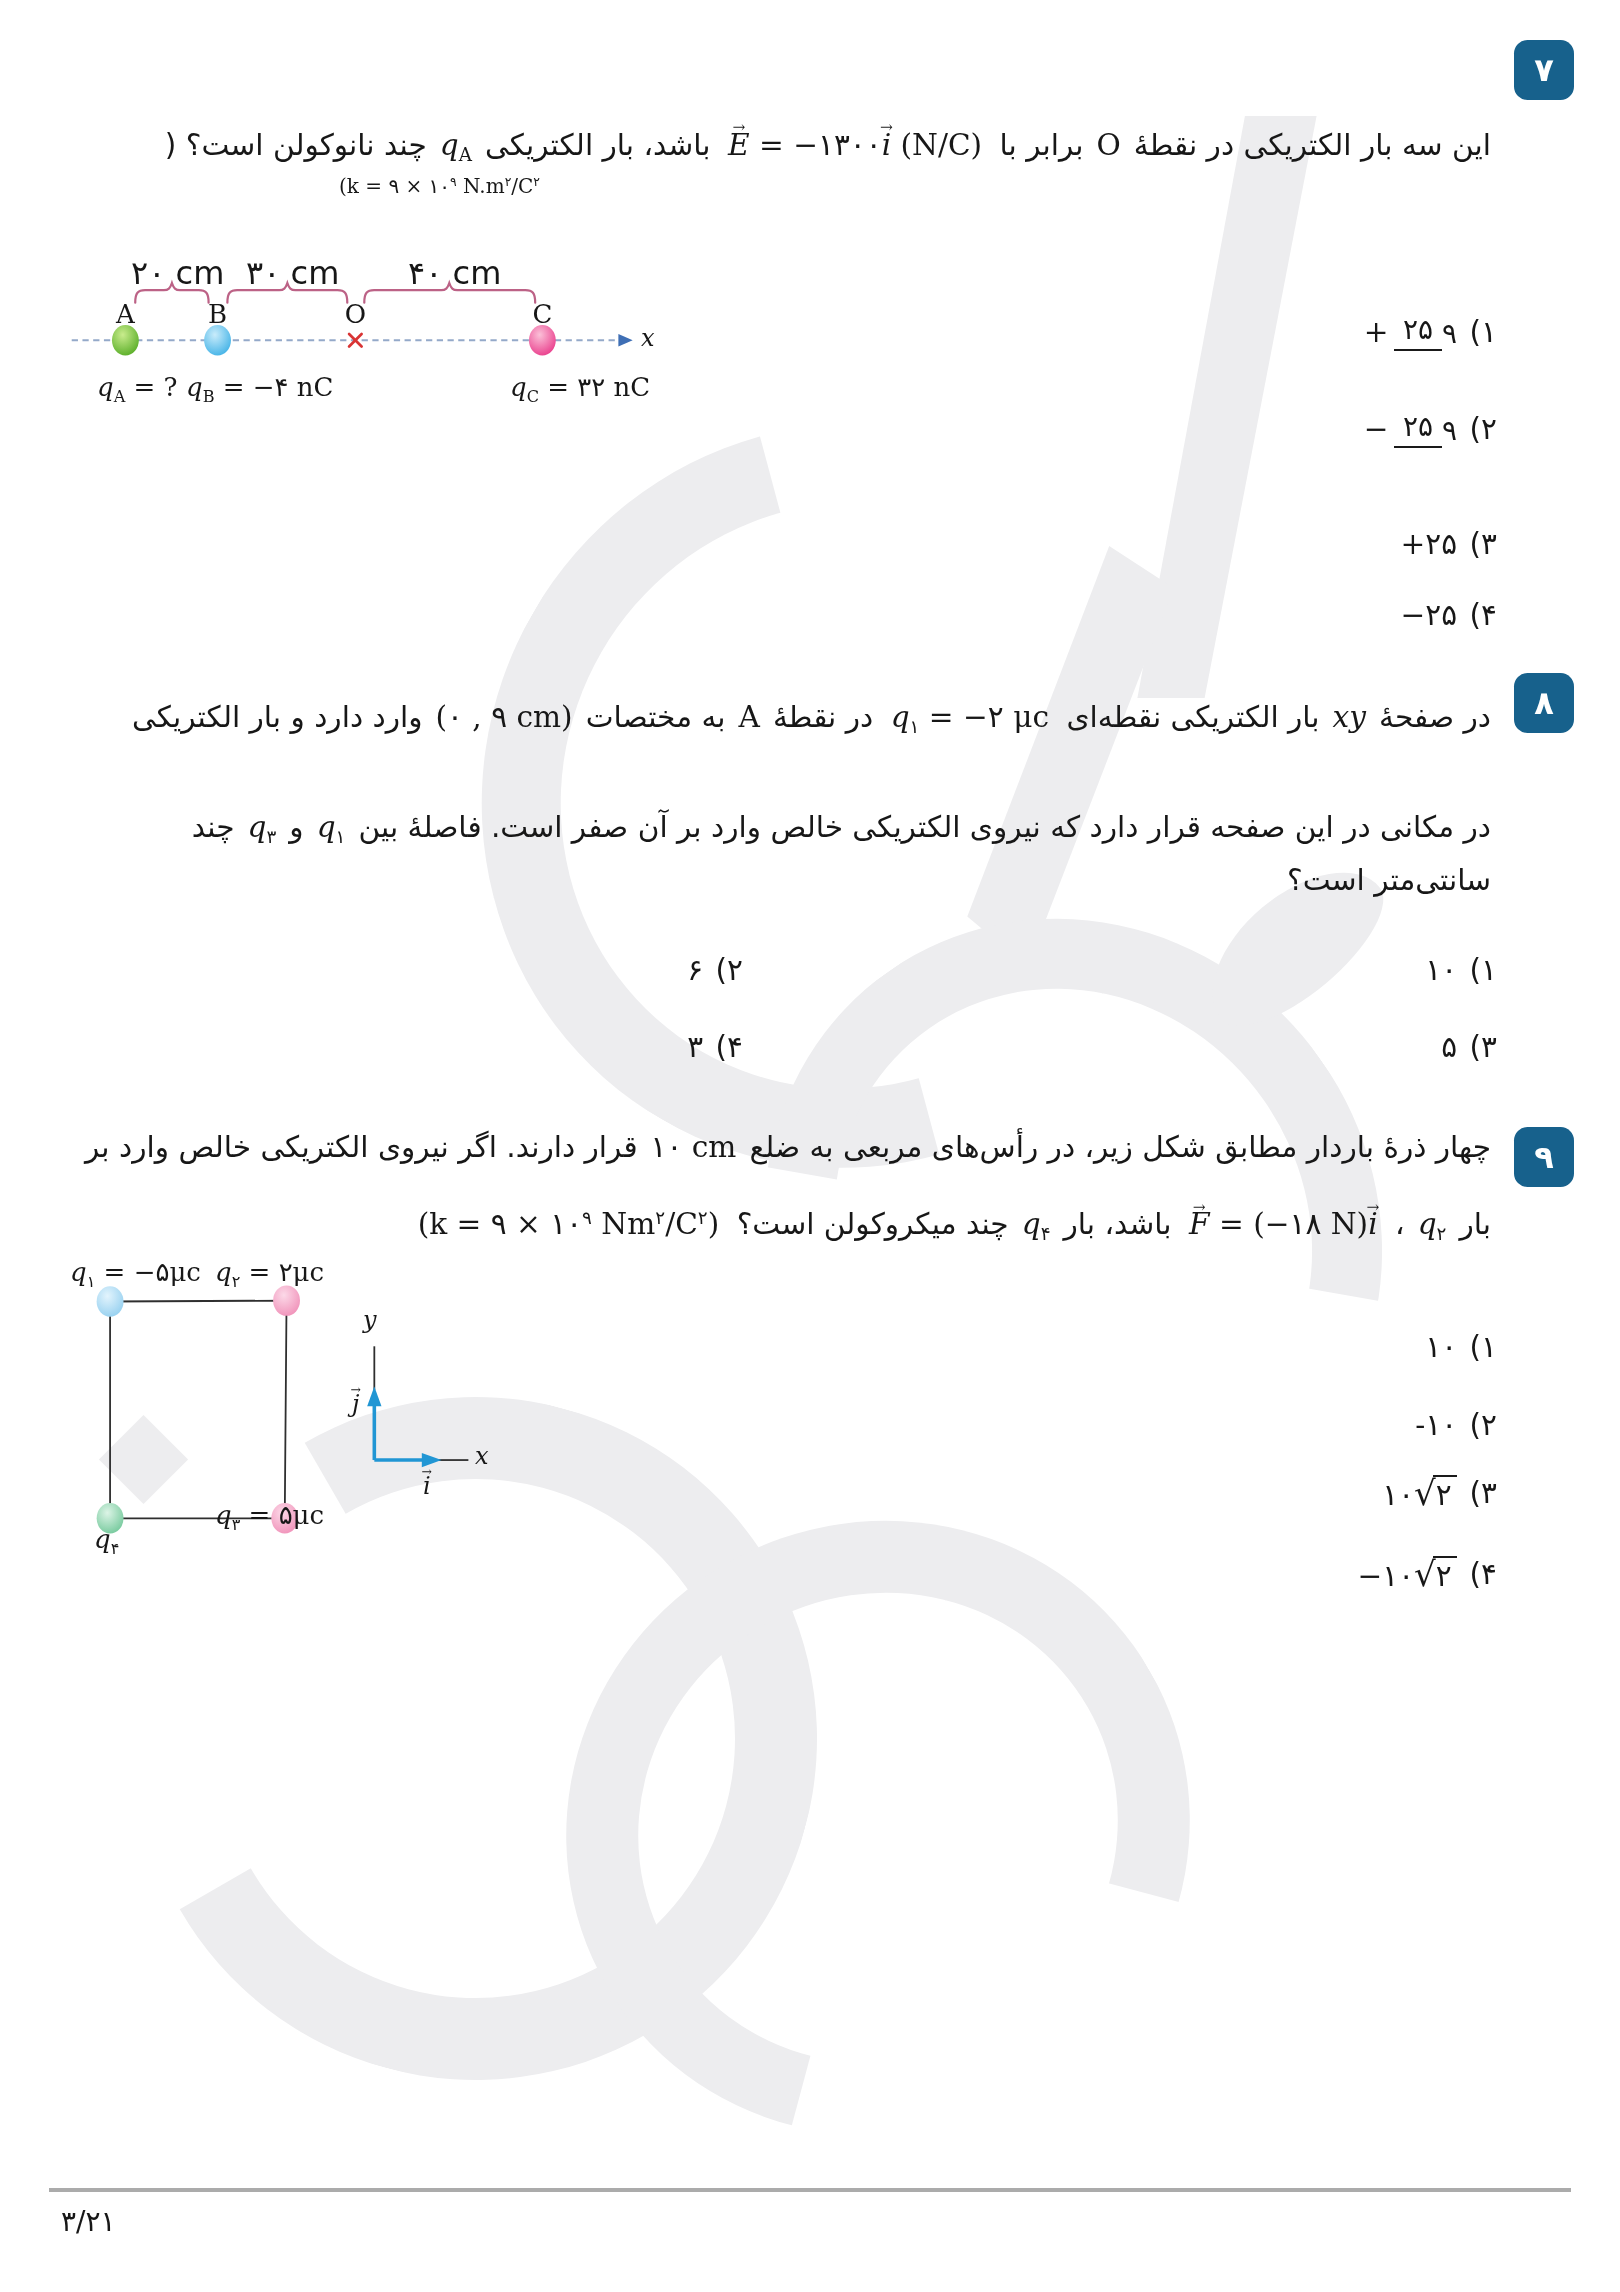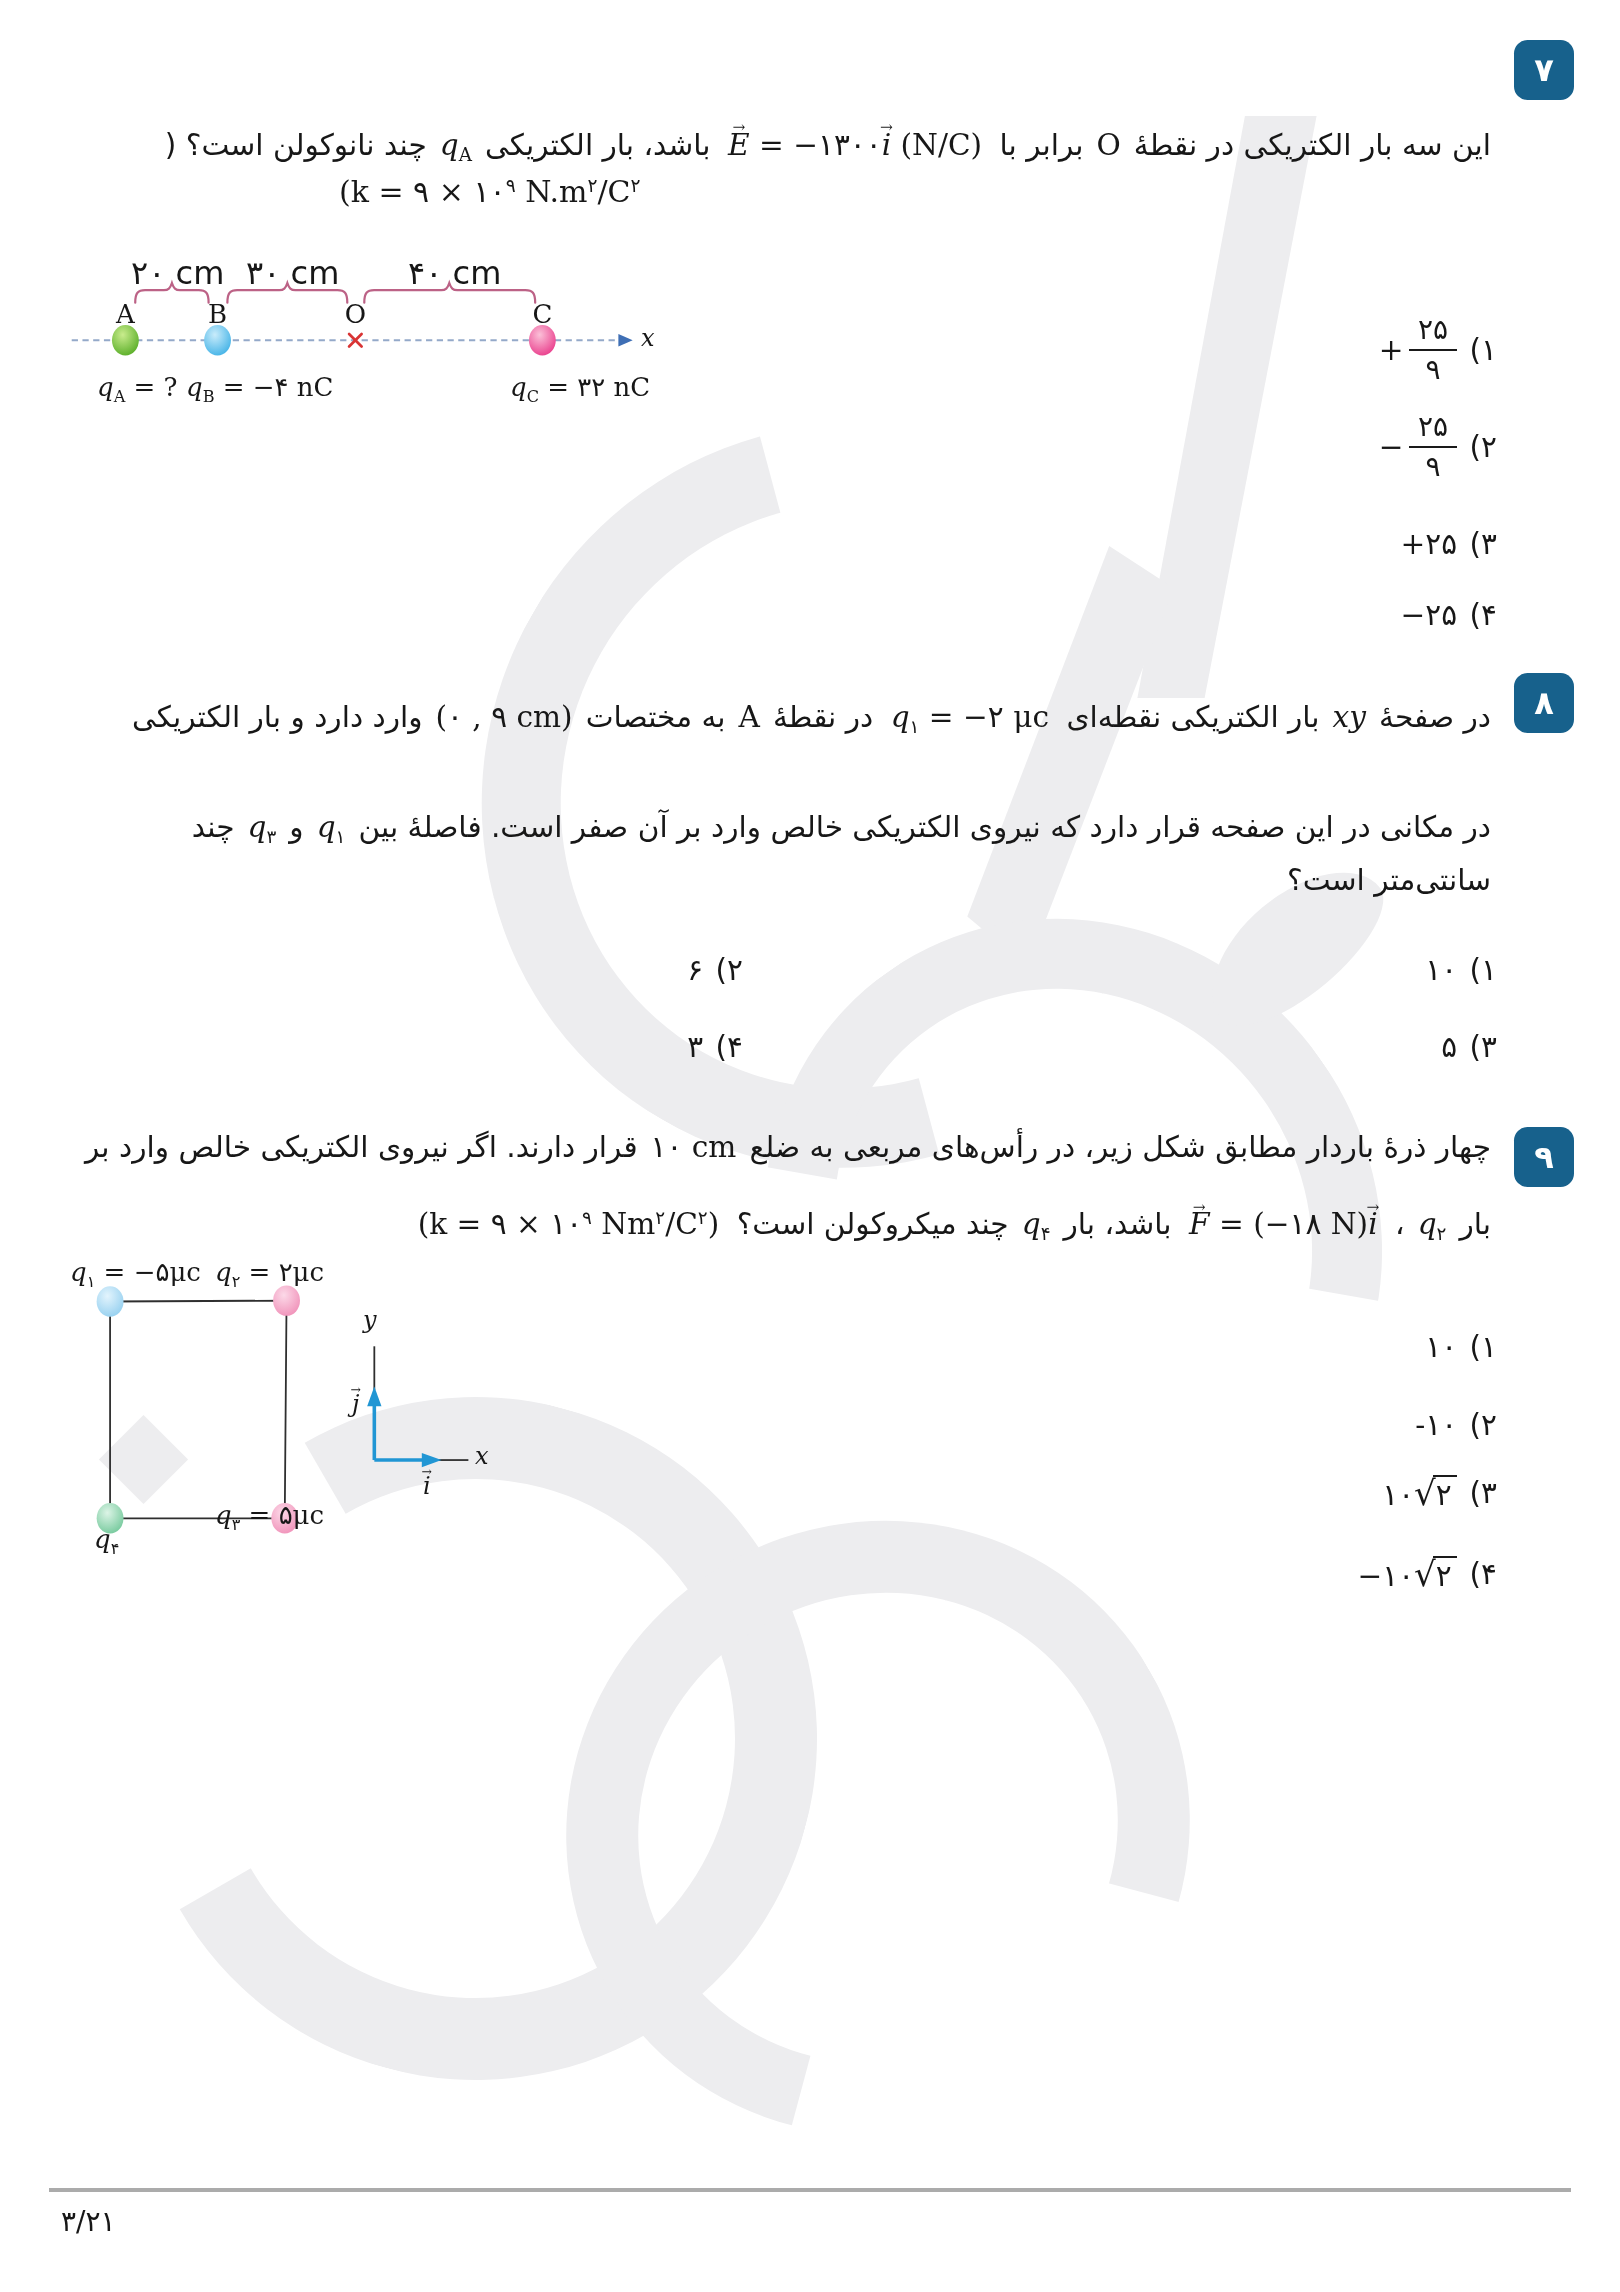--- a/index.html
+++ b/index.html
@@ -31,28 +31,28 @@
   .line{position:absolute;direction:rtl;white-space:nowrap;font-size:29.6px;z-index:2;}
   .math{direction:ltr;display:inline-block;font-family:"DejaVu Serif","DejaVu Sans",serif;margin:12px 8px;}
   .math.tight{margin:0 3.6px;}
   .var{font-style:italic;}
   sub{font-size:0.62em;vertical-align:-0.35em;}
   sup{font-size:0.62em;vertical-align:0.55em;}
   .vec{position:relative;display:inline-block;font-style:italic;}
   .vec::before{content:"→";position:absolute;top:-0.62em;left:50%;transform:translateX(-50%);
                font-size:0.52em;font-style:normal;}
   .kline{position:absolute;direction:ltr;white-space:nowrap;z-index:2;
-         font-family:"DejaVu Serif","DejaVu Sans",serif;font-size:30px;}
+         font-family:"DejaVu Serif","DejaVu Sans",serif;font-size:20px;}
   
   .opt{position:absolute;direction:rtl;display:flex;align-items:center;gap:12.5px;
        font-size:29.6px;z-index:2;}
   .opt .val{direction:ltr;display:inline-block;font-family:"DejaVu Serif","DejaVu Sans",serif;}
   .frac{direction:ltr;display:inline-flex;align-items:center;gap:5.4px;
         font-family:"DejaVu Serif","DejaVu Sans",serif;}
-  .stack{display:inline-flex;flex-direction:column;align-items:center;font-size:28px;justify-content:space-between;}
+  .stack{display:inline-flex;align-items:center;font-size:28px;justify-content:space-between;}
   .stack .num{border-bottom:2.7px solid #1a1a1a;padding:0 9px 2.7px;}
   .stack .den{padding-top:2.7px;}
   .sqrt-sym{font-size:1.15em;margin-right:-2.7px;}
   .sqrt-val{border-top:2.7px solid #1a1a1a;padding:0.9px 5.4px 0 2.7px;}
   
   .dlabel{position:absolute;z-index:2;white-space:nowrap;}
   .dist{font-size:32px;direction:ltr;text-align:right;width:81px;}
   .pt{font-size:26px;font-family:"DejaVu Serif","DejaVu Sans",serif;width:45px;text-align:center;}
   .charge{font-size:26px;direction:ltr;font-family:"DejaVu Serif","DejaVu Sans",serif;}
   .axis{font-size:24px;font-family:"DejaVu Serif","DejaVu Sans",serif;font-style:italic;}

